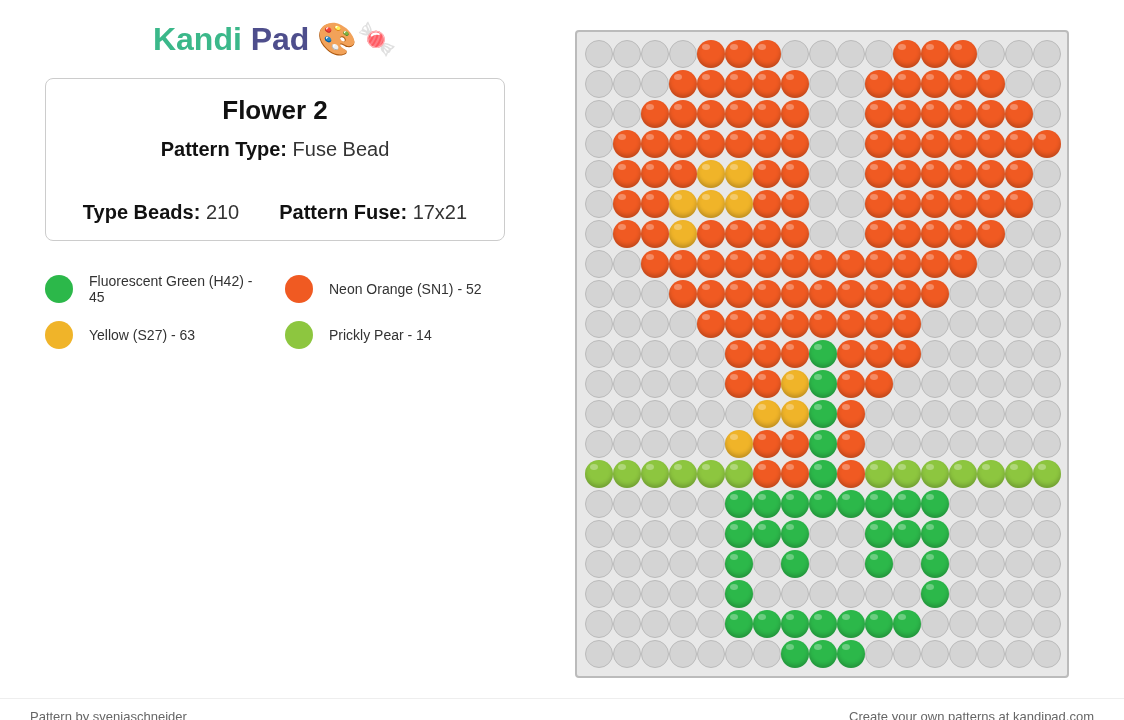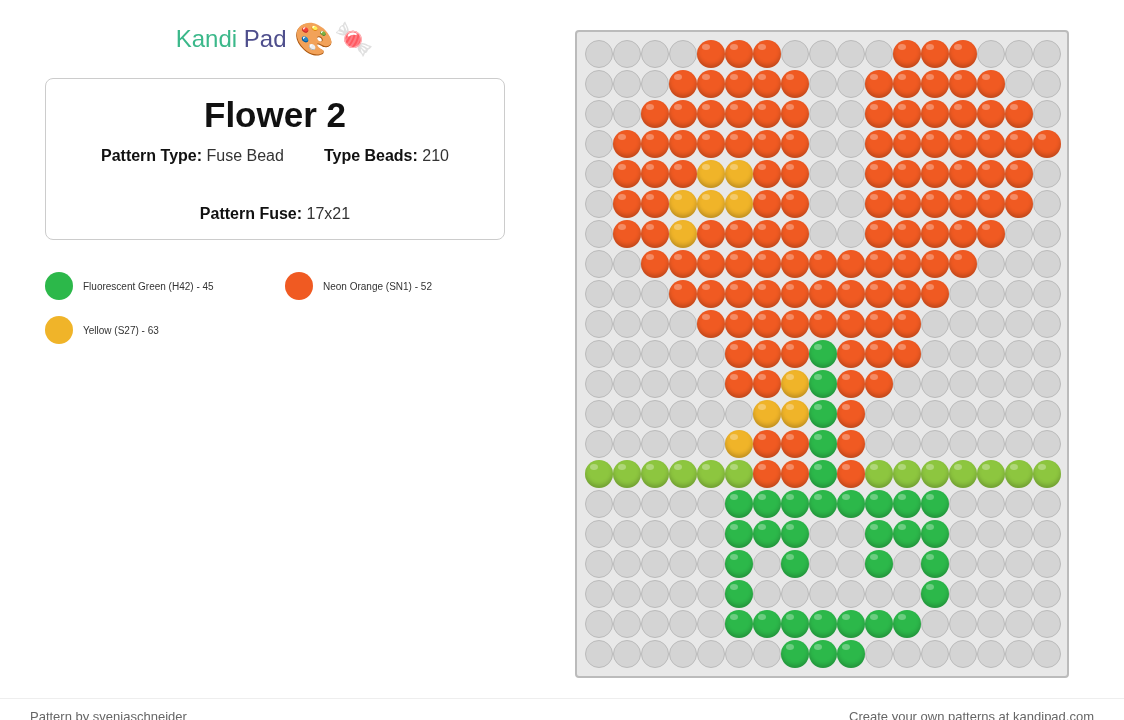--- a/index.html
+++ b/index.html
@@ -30,57 +30,57 @@
     }
 
     .logo-area {
       display: flex;
       align-items: center;
       margin-bottom: 20px;
       gap: 8px;
     }
 
     .logo-text {
-      font-size: 24px;
-      font-weight: normal;
+      font-size: 32px;
+      font-weight: bold;
     }
 
     .logo-kandi { color: #3bb88a; }
     .logo-pad { color: #4e4e8c; }
 
     .logo-icon {
       font-size: 32px;
     }
 
     .info-box {
       border: 1px solid #ccc;
       border-radius: 8px;
       padding: 16px 24px;
       width: 100%;
       max-width: 460px;
       text-align: center;
       margin-bottom: 24px;
     }
 
     .info-box h1 {
-      font-size: 35px;
+      font-size: 26px;
       font-weight: bold;
       margin-bottom: 12px;
       color: #111;
     }
 
     .info-grid {
       display: flex;
       justify-content: center;
       gap: 40px;
       flex-wrap: wrap;
     }
 
     .info-item {
-      font-size: 16px;
+      font-size: 20px;
       color: #333;
       text-align: center;
     }
 
     .info-item strong {
       font-weight: bold;
       color: #111;
     }
 
     
@@ -89,22 +89,22 @@
       max-width: 460px;
       display: grid;
       grid-template-columns: 1fr 1fr;
       gap: 16px 20px;
       margin-top: 8px;
     }
 
     .legend-item {
       display: flex;
       align-items: center;
-      gap: 10px;
-      font-size: 10px;
+      gap: 16px;
+      font-size: 14px;
       color: #333;
     }
 
     .color-dot {
       width: 28px;
       height: 28px;
       border-radius: 50%;
       flex-shrink: 0;
     }
 
@@ -208,20 +208,24 @@
           <span>Fluorescent Green (H42) - 45</span>
         </div>
         <div class="legend-item">
           <div class="color-dot" style="background: rgb(240, 90, 34);"></div>
           <span>Neon Orange (SN1) - 52</span>
         </div>
         <div class="legend-item">
           <div class="color-dot" style="background: rgb(240, 180, 41);"></div>
           <span>Yellow (S27) - 63</span>
         </div>
+        <div class="legend-item">
+          <div class="color-dot" style="background: rgb(141, 198, 63);"></div>
+          <span>Prickly Pear - 14</span>
+        </div>
       </div>
   </div>
 
   <div class="right-panel">
     <div class="bead-canvas">
       <div class="bead-grid" id="bead-grid" style="grid-template-columns: repeat(17, 26px);">
       <div class="bead empty"></div>
           <div class="bead empty"></div>
           <div class="bead empty"></div>
           <div class="bead empty"></div>

